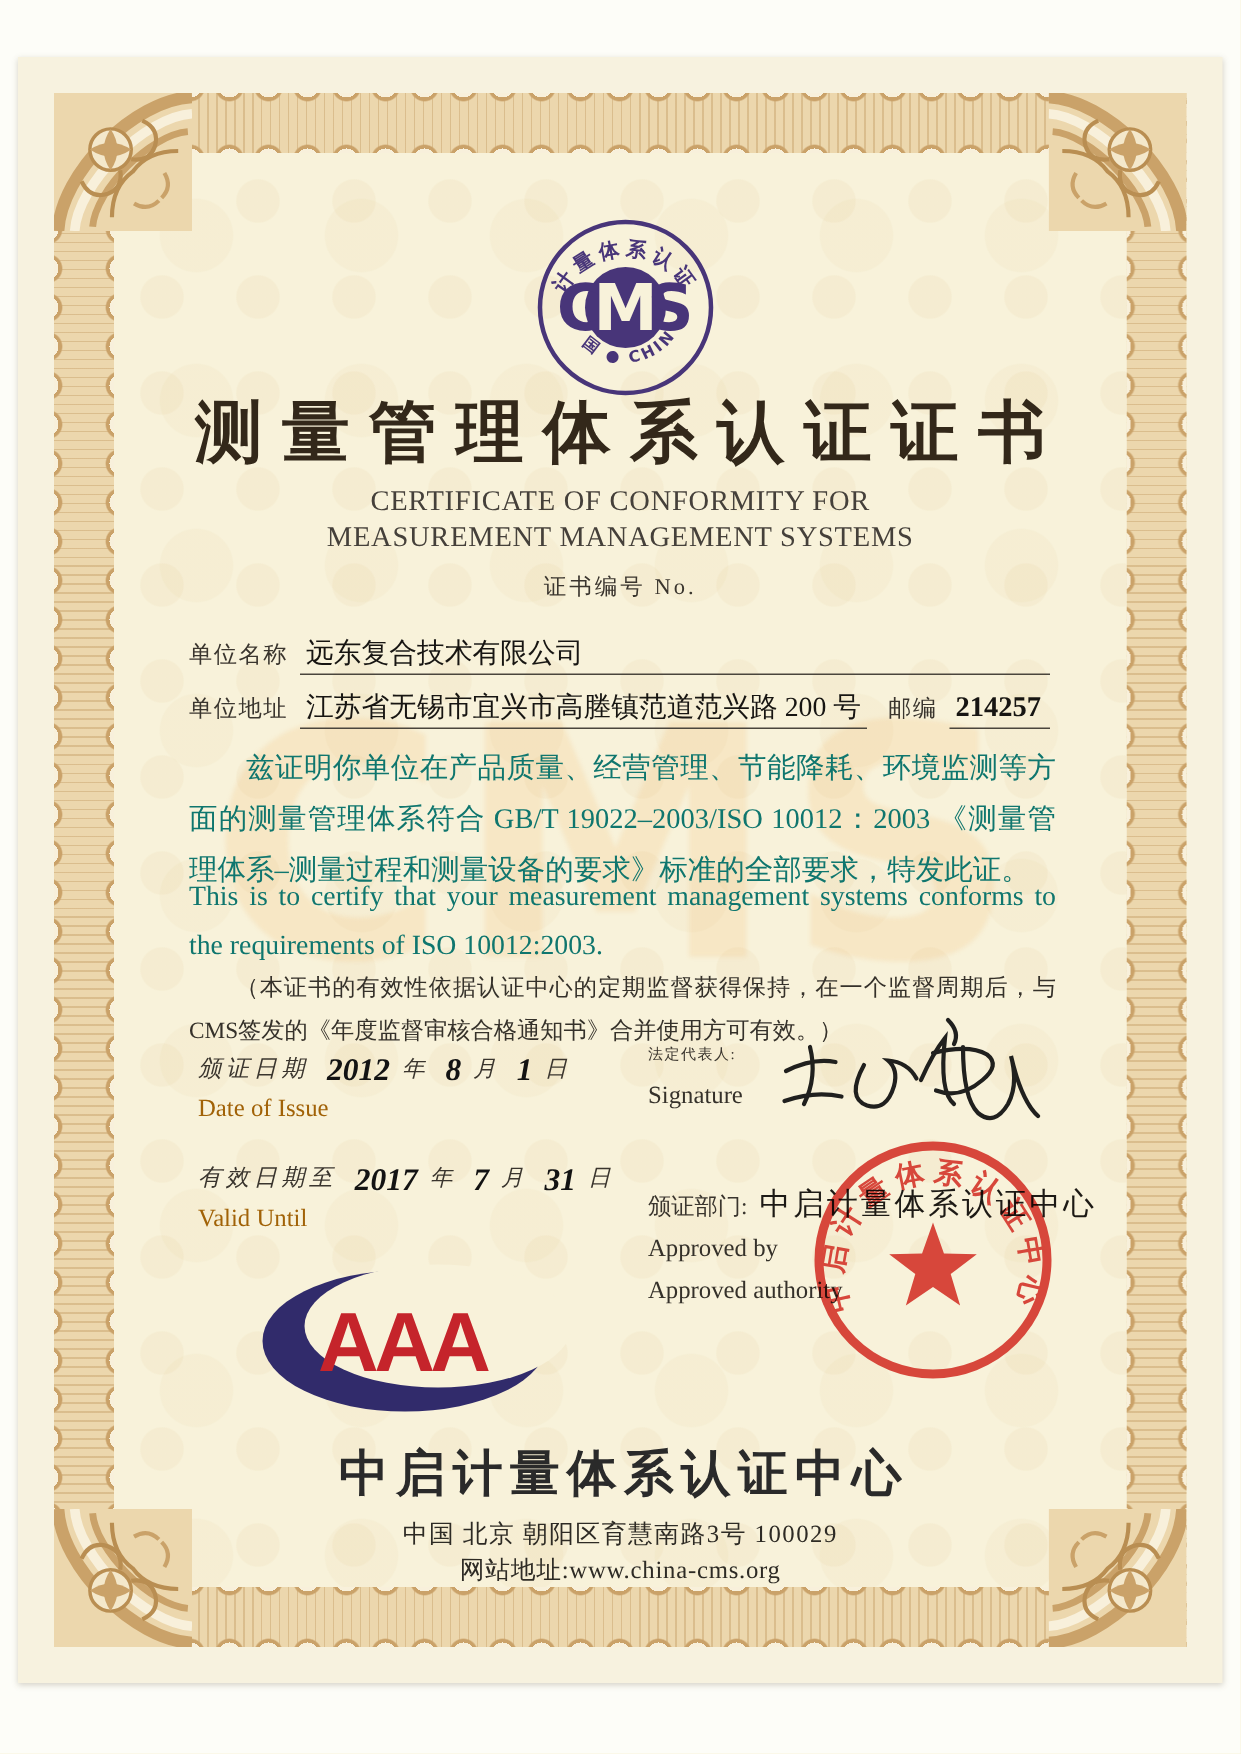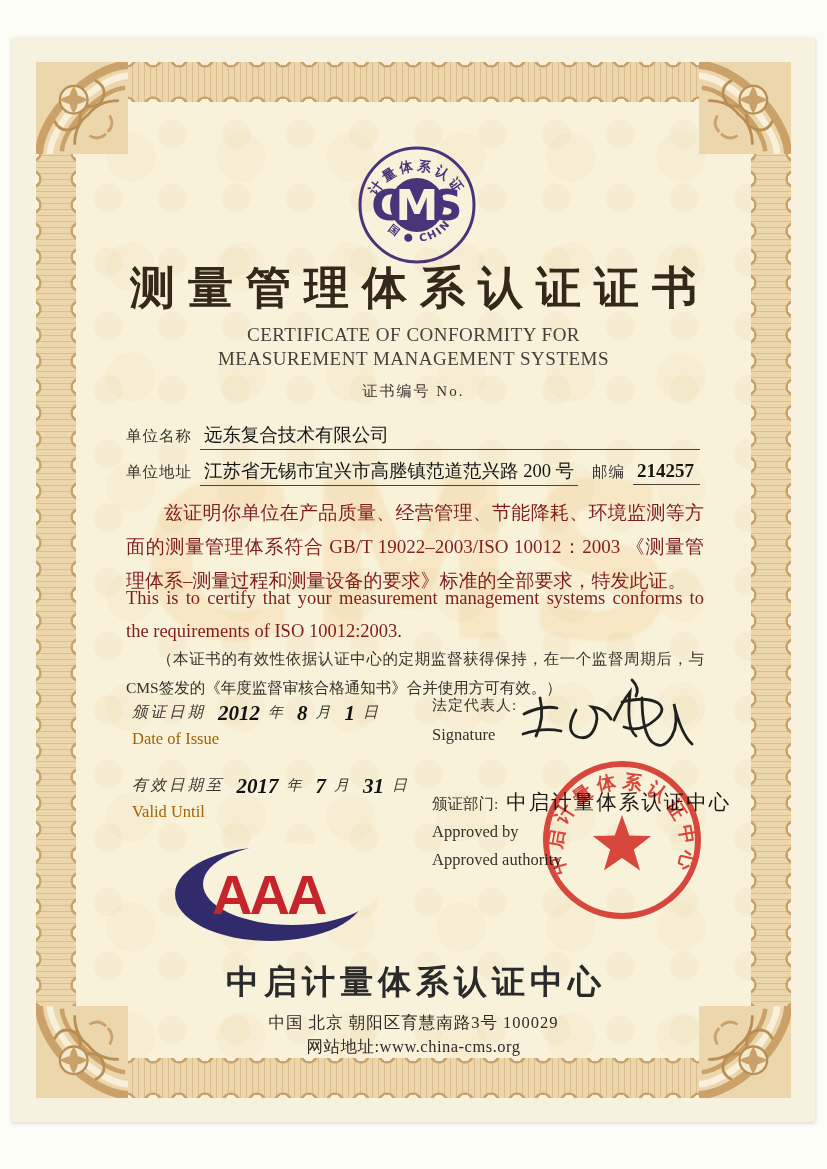--- a/index.html
+++ b/index.html
@@ -88,33 +88,33 @@
   .field-row.addr{top:420px;}
   .flabel{font-size:15.5px;color:#3a352e;letter-spacing:1px;white-space:nowrap;padding-right:8px;}
   .fvalue{
     font-size:18.5px;color:#171512;border-bottom:1.4px solid #4a453c;
     padding:0 4px 2px 4px;white-space:nowrap;
   }
   .fvalue.grow{flex:1;}
   .fvalue.addrv{font-weight:normal;}
   .fvalue.zip{font-weight:bold;font-size:19px;}
   .para{
-    position:absolute;left:114px;width:578px;text-align:justify;color:#7f1d1d;
+    position:absolute;left:114px;width:578px;text-align:justify;color:#0f766e;
   }
   .para.zh{top:458px;font-size:19px;line-height:34px;text-indent:2em;}
   .para.en{top:544px;font-size:18.5px;line-height:33px;}
   .para.note{top:606px;font-size:15.5px;line-height:29px;color:#35312a;text-indent:2em;}
   .date-block{position:absolute;left:120px;top:660px;width:320px;}
   .date-row{display:flex;align-items:baseline;white-space:nowrap;font-style:italic;}
   .dlabel{font-size:15.5px;letter-spacing:3px;color:#3a352e;}
   .dnum{font-size:21px;font-weight:bold;color:#131313;position:relative;top:3px;margin:0 8px 0 12px;}
   .dunit{font-size:15px;color:#3a352e;margin-right:2px;}
   .den{font-size:16.5px;color:#a16207;margin:6px 0 22px 0;}
   .rep-block{position:absolute;left:420px;top:658px;}
-  .rlabel{font-size:15px;color:#3a352e;letter-spacing:1px;}
+  .rlabel{font-size:10px;color:#3a352e;letter-spacing:1px;}
   .ren{font-size:16.5px;color:#35312a;margin-top:10px;}
   .sig{position:absolute;left:498px;top:636px;width:190px;height:100px;}
   .dept-row{position:absolute;left:420px;top:750px;display:flex;align-items:baseline;white-space:nowrap;}
   .dept-label{font-size:15.5px;color:#3a352e;}
   .dept-value{font-size:20.5px;color:#1d1a15;letter-spacing:2px;margin-left:8px;}
   .approved{position:absolute;left:420px;top:784px;font-size:16.5px;color:#35312a;}
   .issuing{position:absolute;left:420px;top:812px;font-size:16.5px;color:#35312a;}
   .stamp{position:absolute;left:523px;top:715px;width:174px;height:174px;opacity:.92;mix-blend-mode:multiply;}
   .aaa{position:absolute;left:158px;top:800px;width:228px;height:108px;}
   .footer-org{

